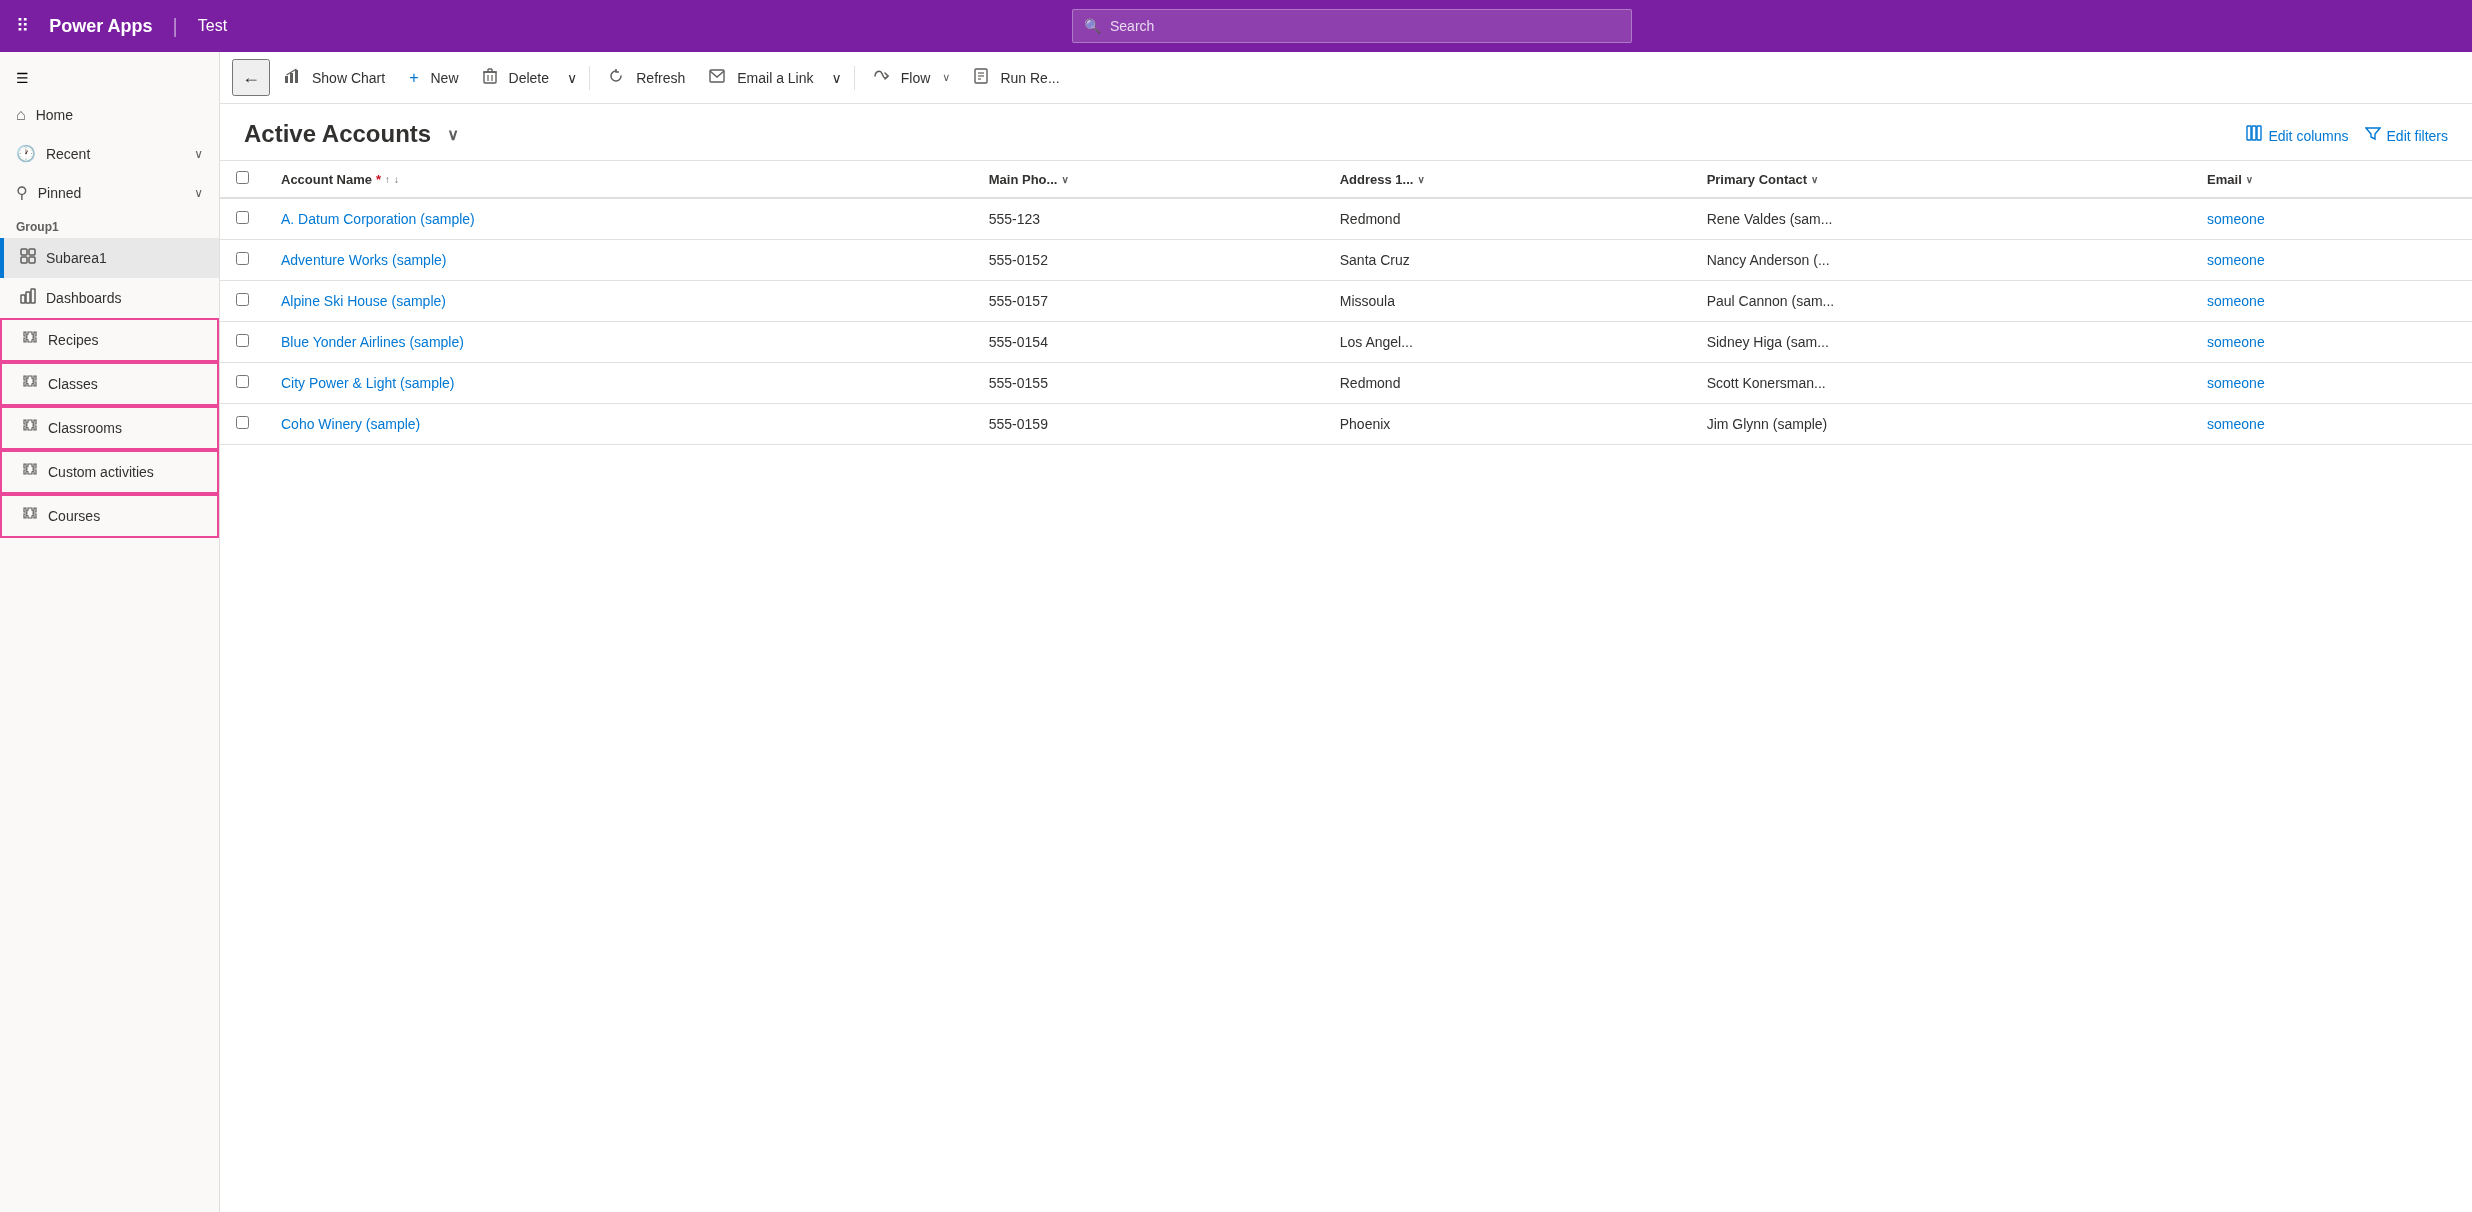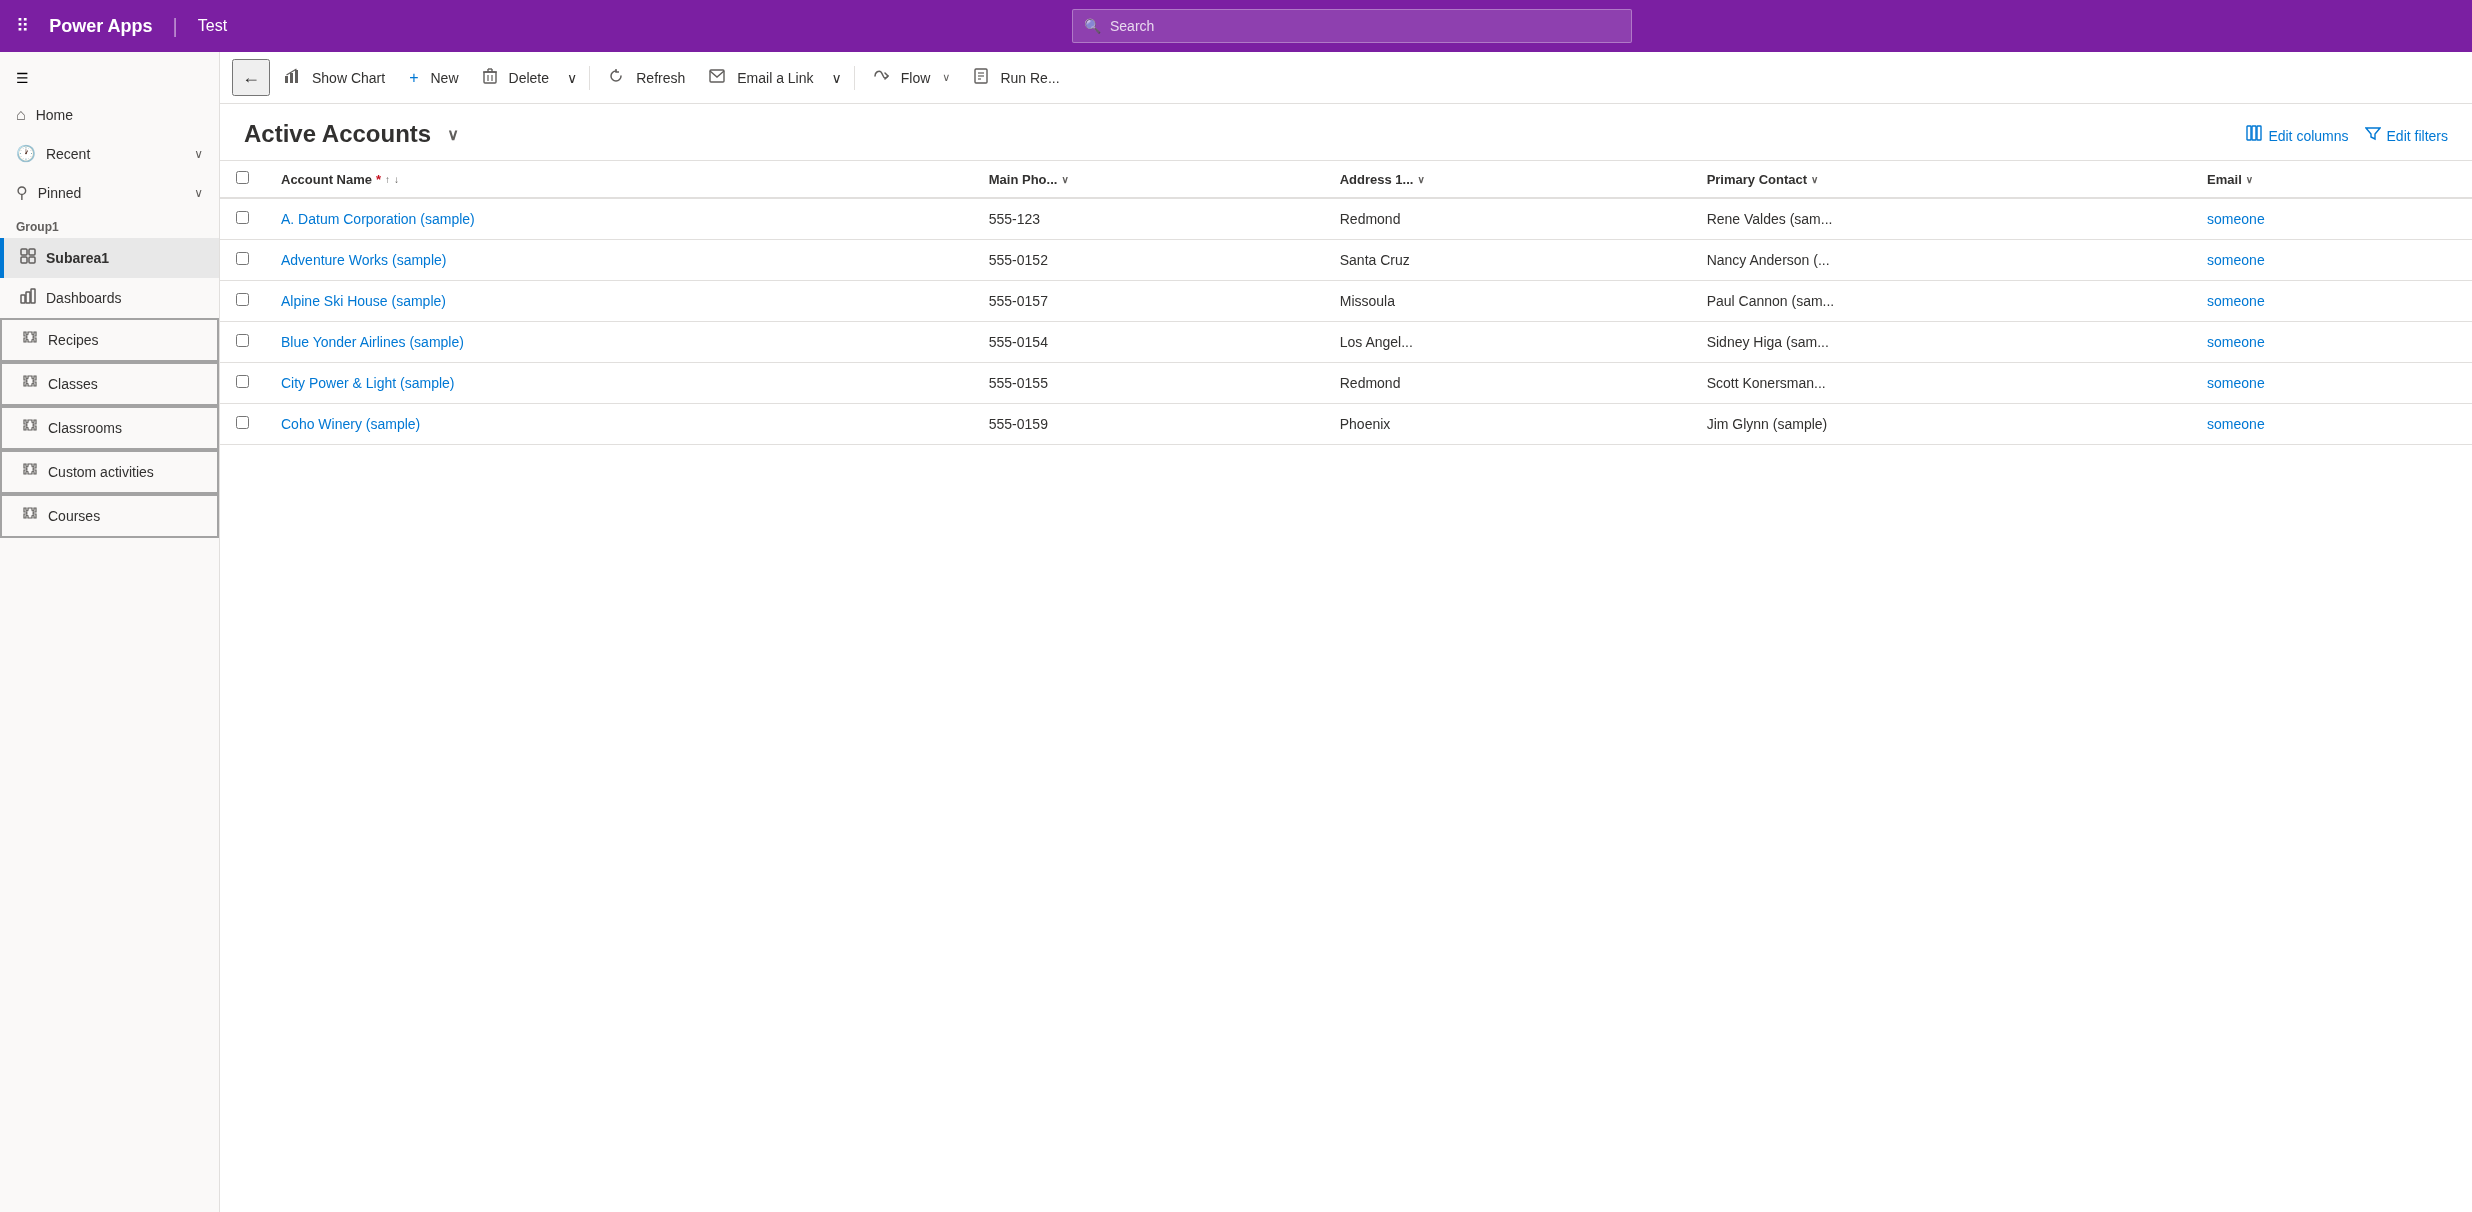--- a/index.html
+++ b/index.html
@@ -40,27 +40,27 @@
     .sidebar-nav-item {
       display: flex; align-items: center; padding: 10px 16px; cursor: pointer;
       color: #323130; gap: 10px; font-size: 14px;
     }
     .sidebar-nav-item .chevron { margin-left: auto; font-size: 12px; color: #605e5c; }
     .sidebar-group-label { padding: 8px 16px 4px; font-size: 12px; font-weight: 600; color: #605e5c; }
     .sidebar-sub-item {
       display: flex; align-items: center; padding: 10px 16px 10px 20px; cursor: pointer;
       color: #323130; gap: 10px; font-size: 14px; position: relative;
     }
-    .sidebar-sub-item.active { background: #e8e8e8; font-weight: bold; }
+    .sidebar-sub-item.active { background: #e8e8e8; }
     .sidebar-sub-item.active::before {
       content: ''; position: absolute; left: 0; top: 0; bottom: 0;
       width: 4px; background: #0078d4;
     }
     .sidebar-sub-item.red-border {
-      border: 2px solid #a3a3a3;
+      border: 2px solid #ec4899;
     }
     .icon-glyph { font-size: 16px; color: #605e5c; }
 
     
     .main-content { flex: 1; display: flex; flex-direction: column; overflow: hidden; }
 
     
     .command-bar {
       background: white; border-bottom: 1px solid #e1dfdd;
       display: flex; align-items: center; padding: 0 12px; height: 52px; gap: 4px; flex-shrink: 0;

